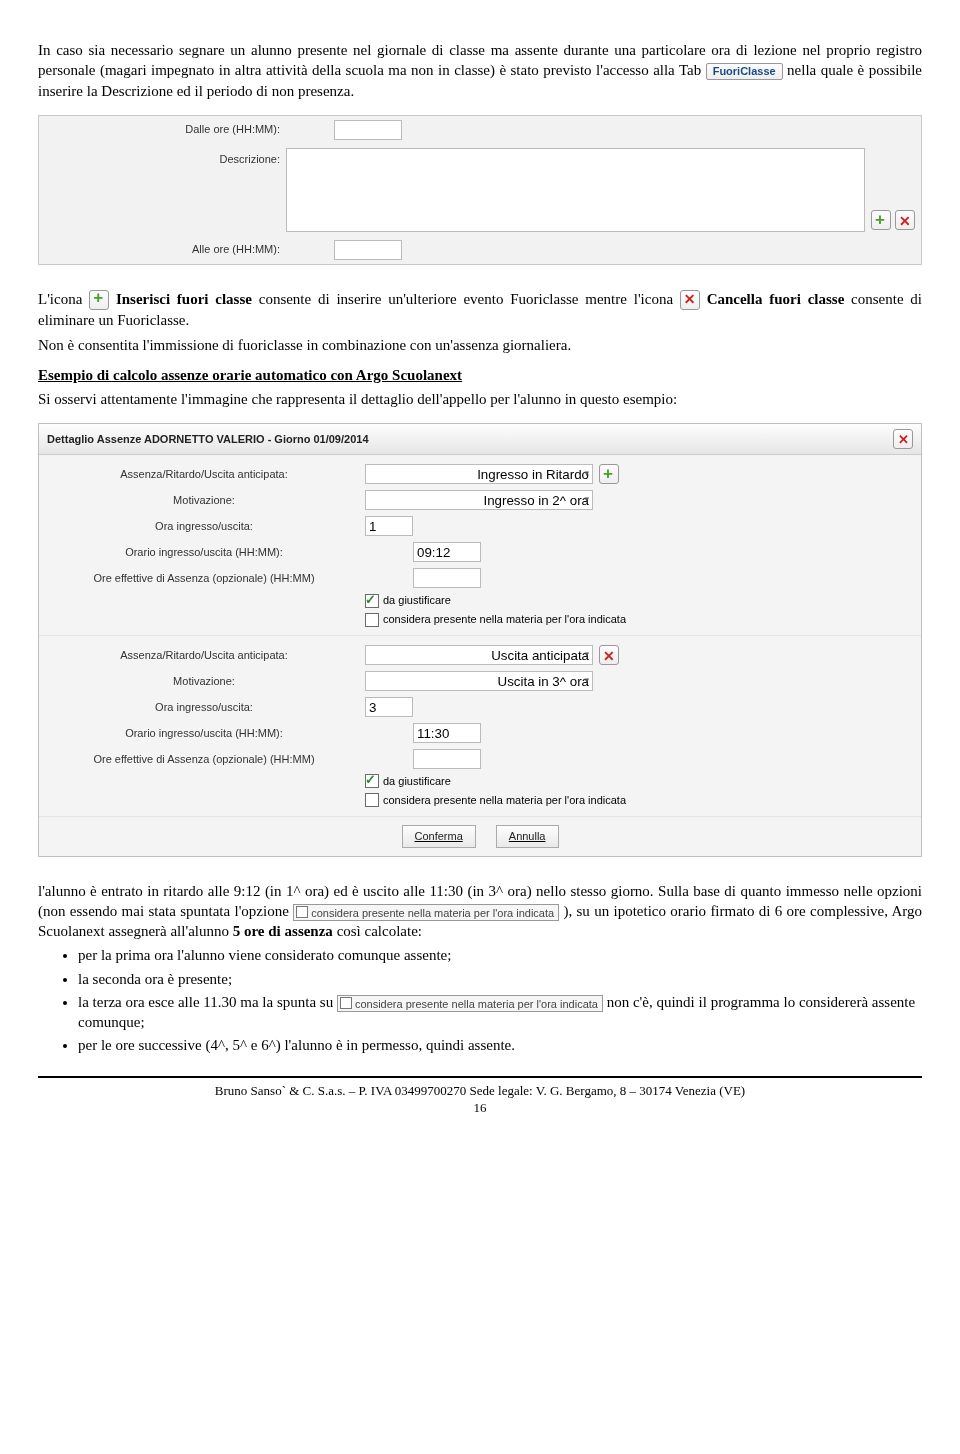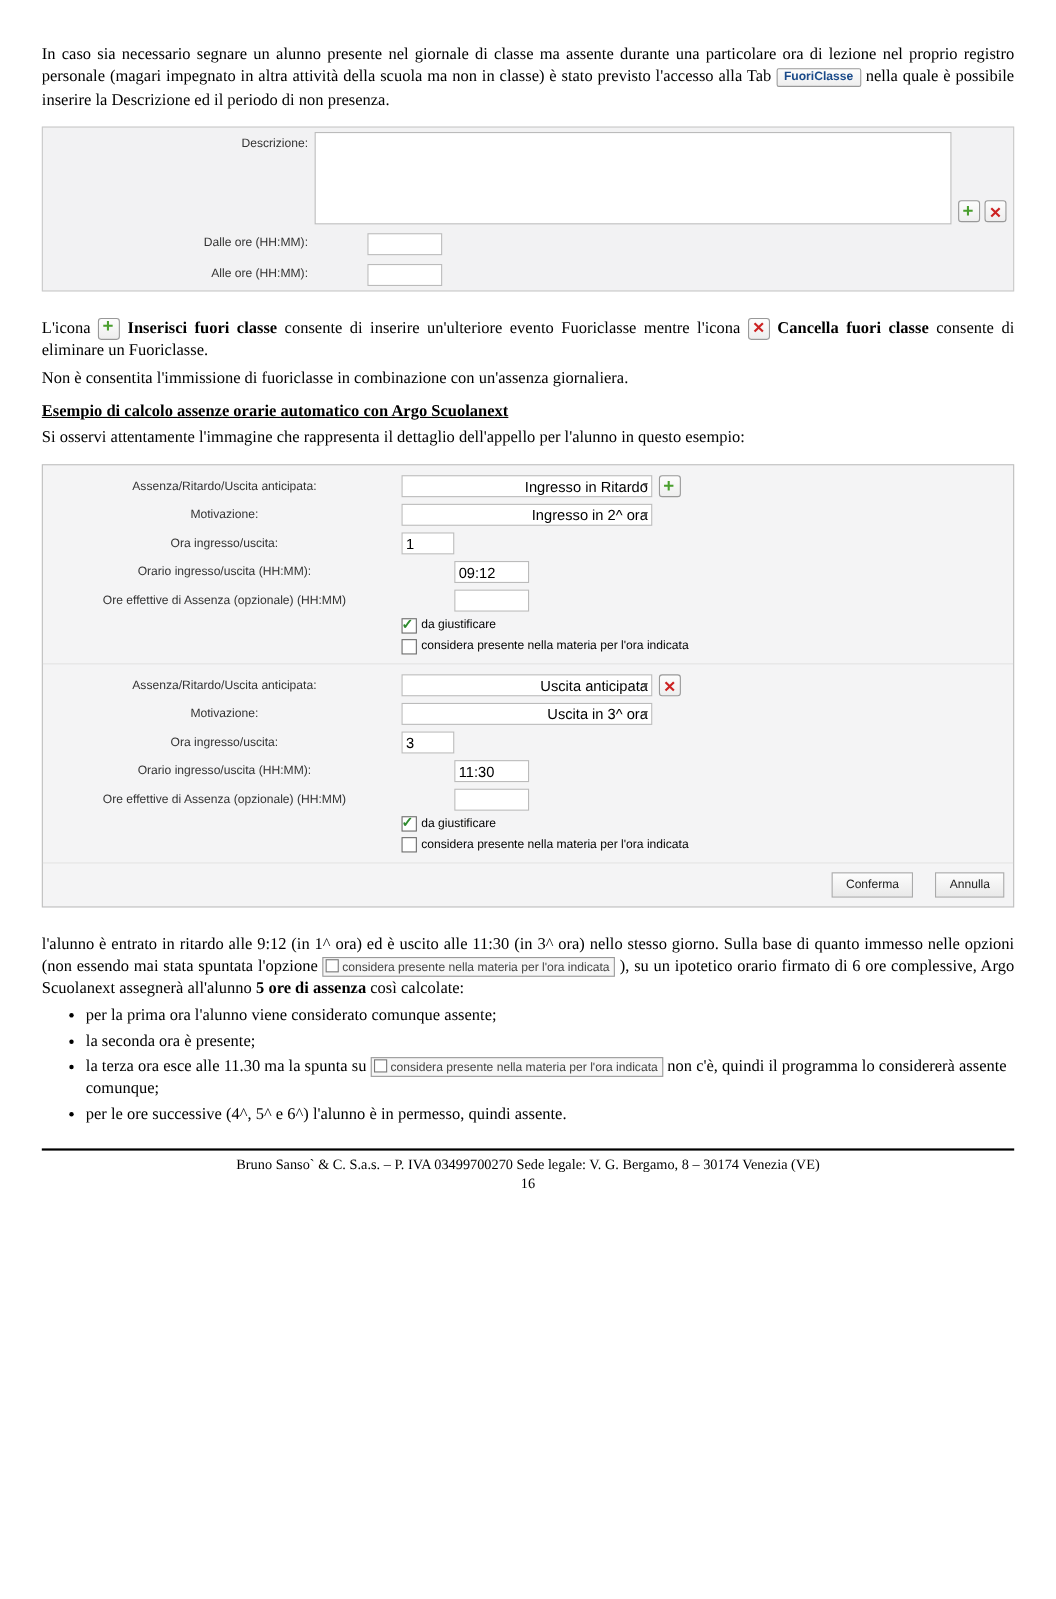--- a/index.html
+++ b/index.html
@@ -171,22 +171,23 @@
   .chkbox {
     width: 12px; height: 12px; border:1px solid #6a6a6a; background:#fff;
     display:inline-block; position:relative;
   }
   .chkbox.checked::before {
     content:"✓"; color:#2d8a2d; font-size:13px; font-weight:bold;
     position:absolute; top:-4px; left:-1px;
   }
   .side-add { margin-left:6px; }
   .dialog .buttons {
-    display:flex; justify-content:flex-end; gap:20px;
+    display:flex; justify-content:center; gap:20px;
     padding:8px;
+    text-decoration:underline;
   }
   .btn {
     border:1px solid #aaa; background:linear-gradient(#fdfdfd,#e9e9e9);
     padding:3px 12px; font-size:11px; color:#222;
   }
 
   ul.bul { margin: 4px 0 4px 40px; padding:0; }
   ul.bul li { margin: 3px 0; }
 
   .footer {
@@ -200,31 +201,31 @@
 </head>
 <body>
 
 <p>
   <span>In caso sia necessario segnare un alunno presente nel giornale di classe ma assente durante una particolare ora di lezione nel proprio registro personale (magari impegnato in altra attività della scuola ma non in classe) è stato previsto l'accesso alla Tab </span>
   <span class="inline-tab">FuoriClasse</span>
   <span> nella quale è possibile inserire la Descrizione ed il periodo di non presenza.</span>
 </p>
 
 <div class="form-block">
+  <div class="row">
+    <div class="label">Dalle ore (HH:MM):</div>
+    <input class="txt w60" style="">
+  </div>
   <div class="row" style="align-items:flex-start;">
     <div class="label" style="padding-top:4px;">Descrizione:</div>
     <textarea style=""></textarea>
     <div class="side-icons">
       <span class="ico plus"></span>
       <span class="ico cancel"></span>
     </div>
-  </div>
-  <div class="row">
-    <div class="label">Dalle ore (HH:MM):</div>
-    <input class="txt w60" style="">
   </div>
   <div class="row">
     <div class="label">Alle ore (HH:MM):</div>
     <input class="txt w60" style="">
   </div>
 </div>
 
 <p>
   <span>L'icona </span>
   <span class="inline-icon-plus"></span>
@@ -237,20 +238,24 @@
   <span> consente di eliminare un Fuoriclasse.</span>
 </p>
 <p>Non è consentita l'immissione di fuoriclasse in combinazione con un'assenza giornaliera.</p>
 
 <p style="margin-top:10px;">
   <span class="bold underline">Esempio di calcolo assenze orarie automatico con Argo Scuolanext</span>
 </p>
 <p>Si osservi attentamente l'immagine che rappresenta il dettaglio dell'appello per l'alunno in questo esempio:</p>
 
 <div class="dialog">
+  <div class="titlebar">
+    <span>Dettaglio Assenze ADORNETTO VALERIO - Giorno 01/09/2014</span>
+    <span class="close-x"></span>
+  </div>
 
   <div class="section">
     <div class="row">
       <div class="label">Assenza/Ritardo/Uscita anticipata:</div>
       <span class="sel-wrap"><input class="txt sel" value="Ingresso in Ritardo" style=""></span>
       <span class="ico plus side-add"></span>
     </div>
     <div class="row">
       <div class="label">Motivazione:</div>
       <span class="sel-wrap"><input class="txt sel" value="Ingresso in 2^ ora" style=""></span>

